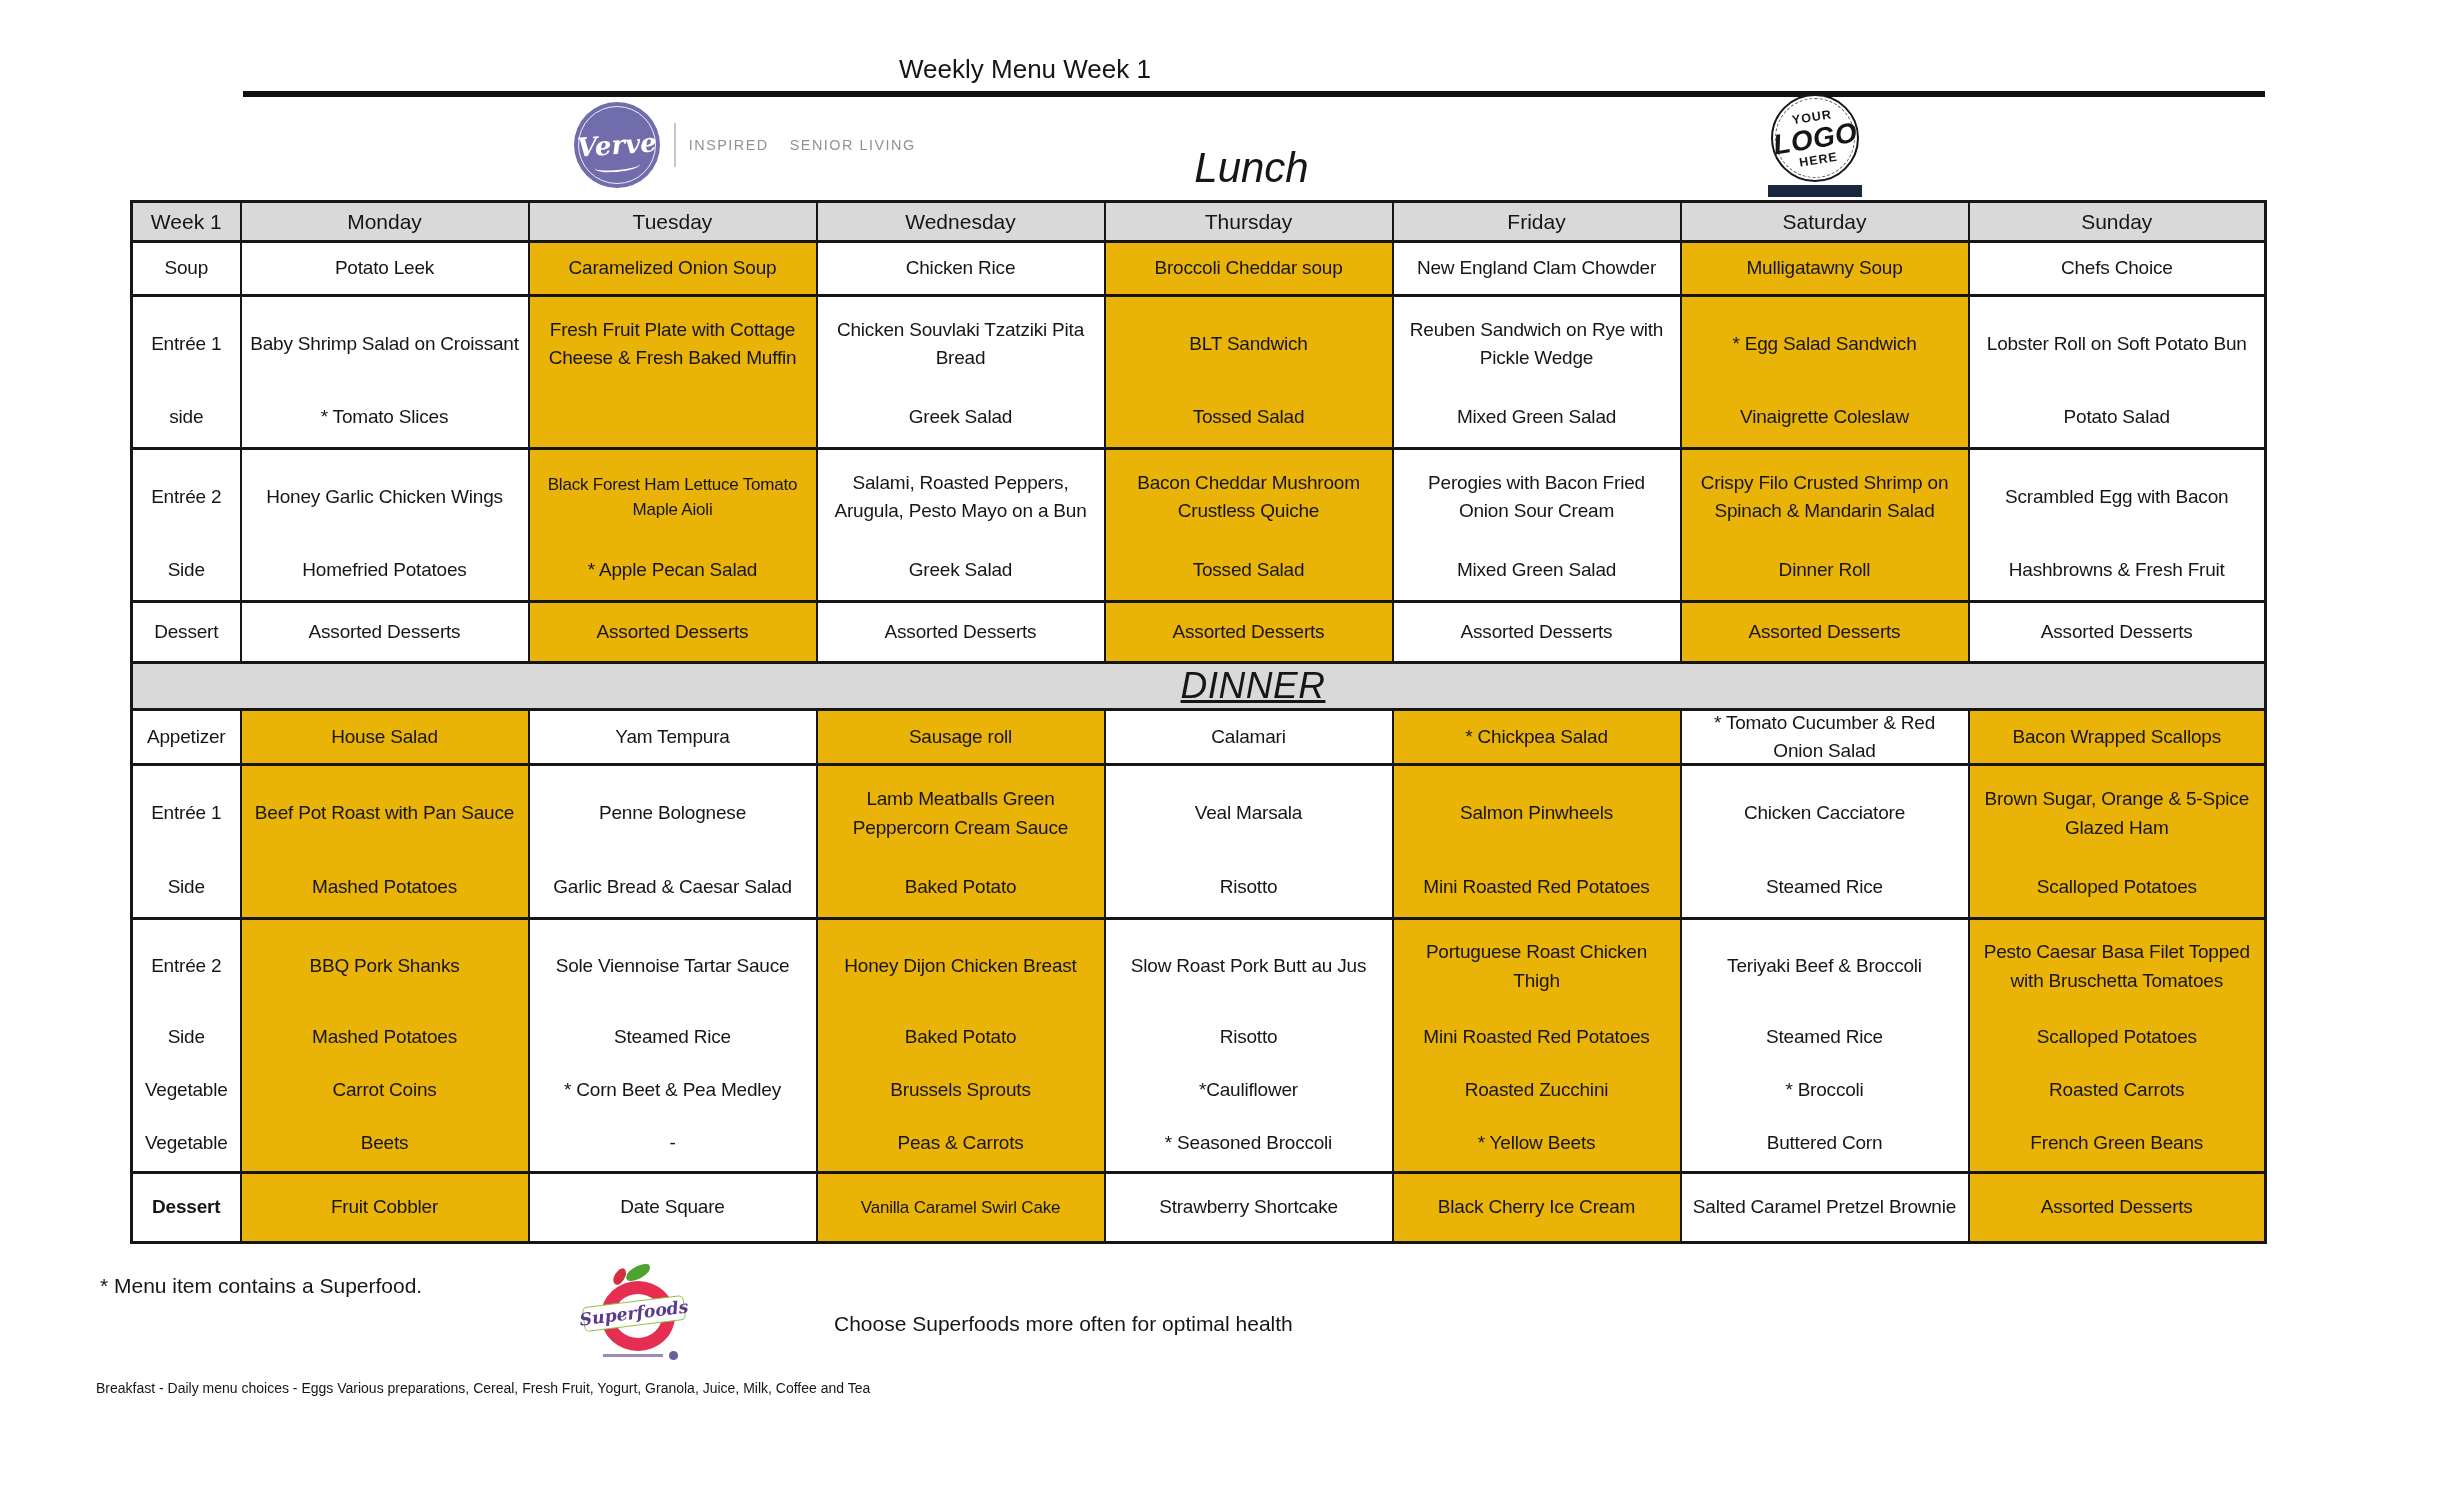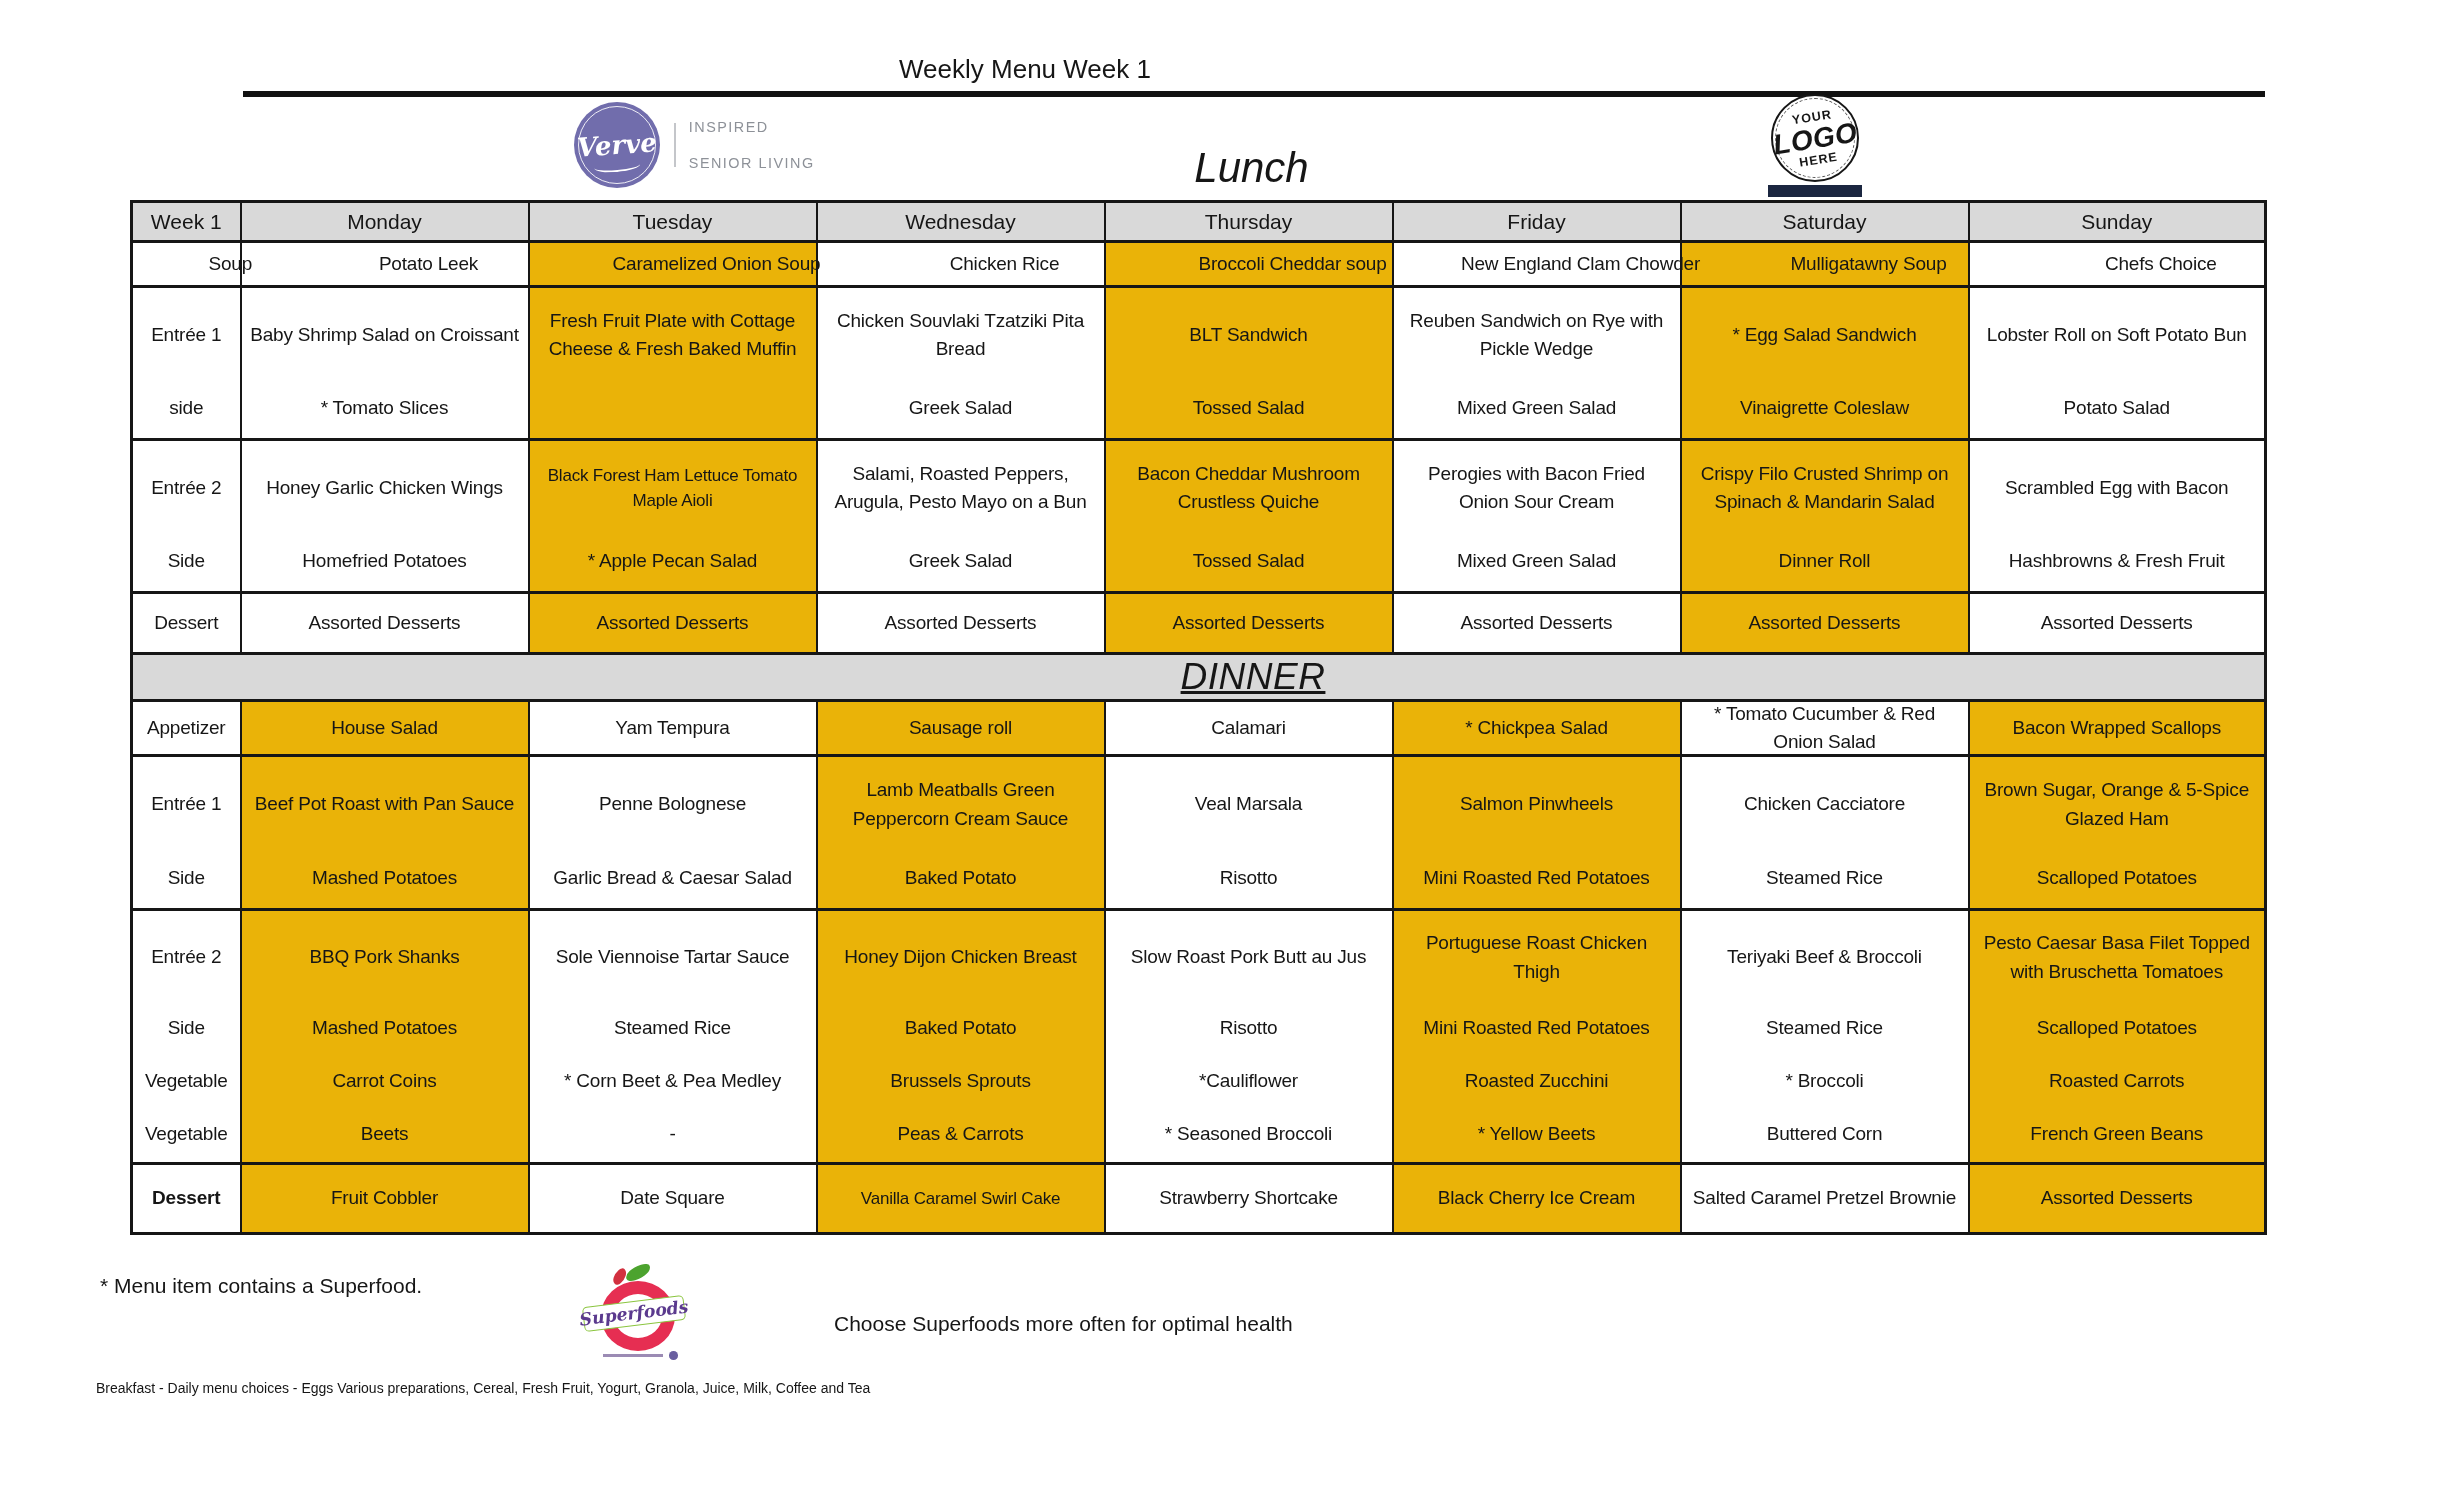--- a/index.html
+++ b/index.html
@@ -9,40 +9,40 @@
   
   .doc-title{position:absolute;top:54px;left:0;width:2050px;text-align:center;font-size:26px;font-weight:500;}
   .title-rule{position:absolute;top:91px;left:243px;width:2022px;height:5.8px;background:#111;}
 
   .verve{position:absolute;left:574px;top:102px;display:flex;align-items:center;}
   .verve-circle{width:86px;height:86px;border-radius:50%;background:#716dac;position:relative;display:flex;align-items:center;justify-content:center;flex:0 0 auto;}
   .verve-circle::before{content:"";position:absolute;inset:3.8px;border:1.9px solid rgba(255,255,255,.88);border-radius:50%;}
   .verve-name{color:#fff;font-family:"DejaVu Serif",serif;font-style:italic;font-weight:700;font-size:26px;transform:rotate(-4deg);position:relative;z-index:1;}
   .verve-swash{position:absolute;bottom:16.3px;left:20px;width:46px;height:9.6px;border-bottom:2.9px solid #fff;border-radius:50%;transform:rotate(-5deg);}
   .verve-div{width:1.9px;height:44px;background:#c4c6ca;margin:0 12.5px 0 14.4px;}
-  .verve-tag{display:flex;flex-direction:column;gap:21px;color:#8d9198;font-size:14.4px;letter-spacing:1.5px;font-weight:500;line-height:1;}
+  .verve-tag{display:flex;gap:21px;color:#8d9198;font-size:14.4px;letter-spacing:1.5px;font-weight:500;line-height:1;}
 
   .lunch-heading{position:absolute;top:144px;left:238px;width:2027px;text-align:center;font-style:italic;font-size:42px;font-weight:500;}
 
   .ph{position:absolute;left:1766px;top:94px;width:98px;display:flex;flex-direction:column;align-items:center;}
   .ph-circle{width:88px;height:88px;border-radius:50%;border:2.9px solid #161616;position:relative;display:flex;align-items:center;justify-content:center;background:#fff;box-sizing:border-box;}
   .ph-circle::before{content:"";position:absolute;inset:1.9px;border:1px dashed #555;border-radius:50%;}
   .ph-inner{transform:rotate(-9deg);display:flex;flex-direction:column;align-items:center;line-height:1;}
   .ph-s{font-size:12.5px;font-weight:700;letter-spacing:1px;}
   .ph-b{font-size:28px;font-weight:800;font-style:italic;letter-spacing:0.5px;margin:1px 0;}
   .ph-bar{margin-top:2.9px;width:94px;height:12.5px;background:#1b2640;}
 
   
   .menu-table{position:absolute;left:130px;top:200px;width:2135px;border-collapse:collapse;table-layout:fixed;border:3.8px solid #161616;}
   .menu-table th,.menu-table td{border:2.9px solid #161616;border-top-width:3.8px;border-bottom-width:3.8px;padding:0;vertical-align:middle;}
   .menu-table th{height:37px;background:#d9d9d9;font-weight:400;font-size:21px;}
   .menu-table td span{font-size:19px;line-height:1.5;letter-spacing:-0.2px;display:block;}
   .sh{background:#eab308;}
   .box{display:flex;flex-direction:column;justify-content:center;align-items:center;text-align:center;padding:1.9px 7.7px;box-sizing:border-box;width:100%;}
-  .b-soup{height:42px;margin-left:44px;}
+  .b-soup{height:51px;}
   .b-blk2{height:150px;}
   .b-ldes{height:58px;}
   .b-app{height:52px;}
   .b-de1{height:151px;}
   .b-de2{height:251px;}
   .b-dde{height:67px;}
   .sub{flex:1;display:flex;align-items:center;justify-content:center;width:100%;}
   .sub.main{flex:1.65;}
   .sub.main4{flex:1.7;}
   .band-cell{background:#d9d9d9;}

